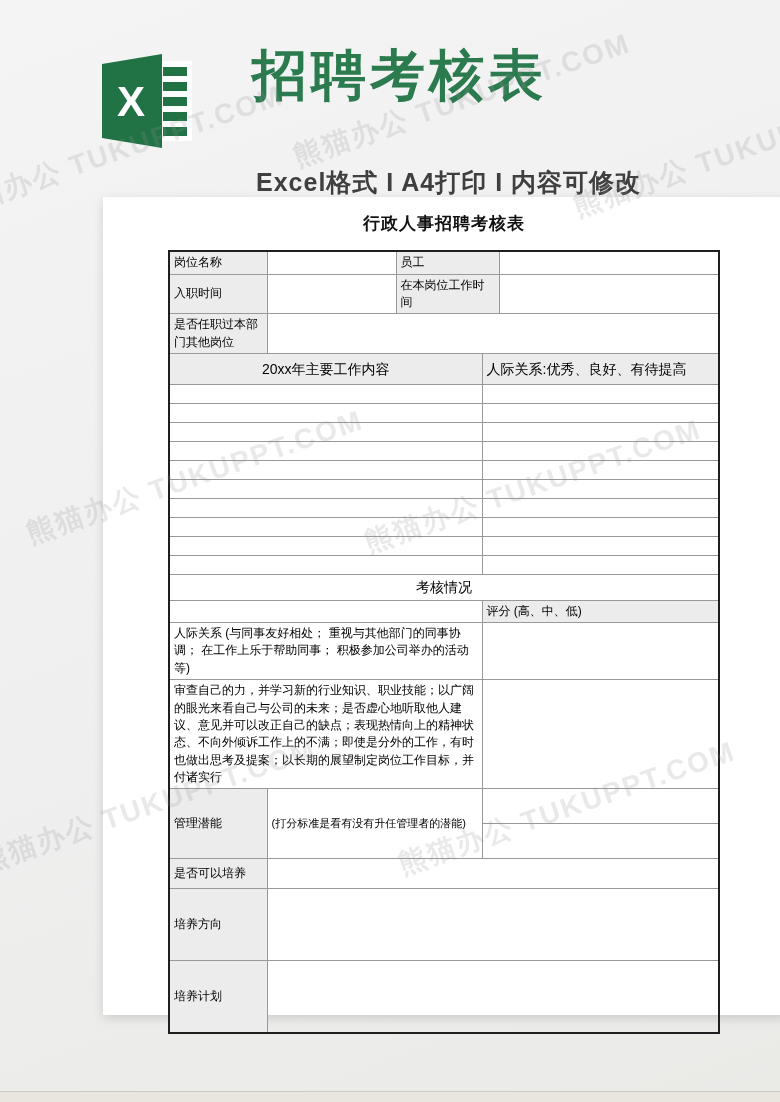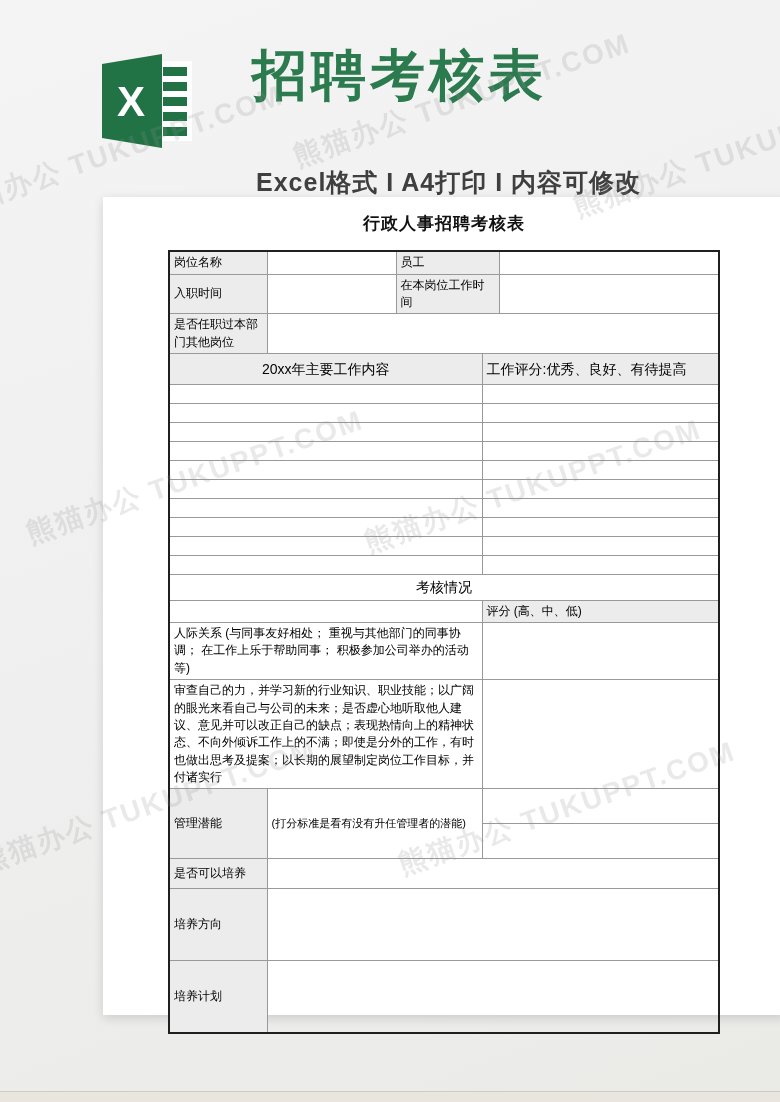--- a/index.html
+++ b/index.html
@@ -115,21 +115,21 @@
       <td></td>
     </tr>
 
     <tr class="h40">
       <td class="g">是否任职过本部门其他岗位</td>
       <td colspan="4"></td>
     </tr>
 
     <tr class="h31">
       <td class="g c hdr" colspan="3">20xx年主要工作内容</td>
-      <td class="g hdr" colspan="2">工作评分:优秀、良好、有待提高</td>
+      <td class="g hdr" colspan="2">人际关系:优秀、良好、有待提高</td>
     </tr>
 
     <tr class="h19">
           <td colspan="3"></td>
           <td colspan="2"></td>
         </tr>
     <tr class="h19">
           <td colspan="3"></td>
           <td colspan="2"></td>
         </tr>

